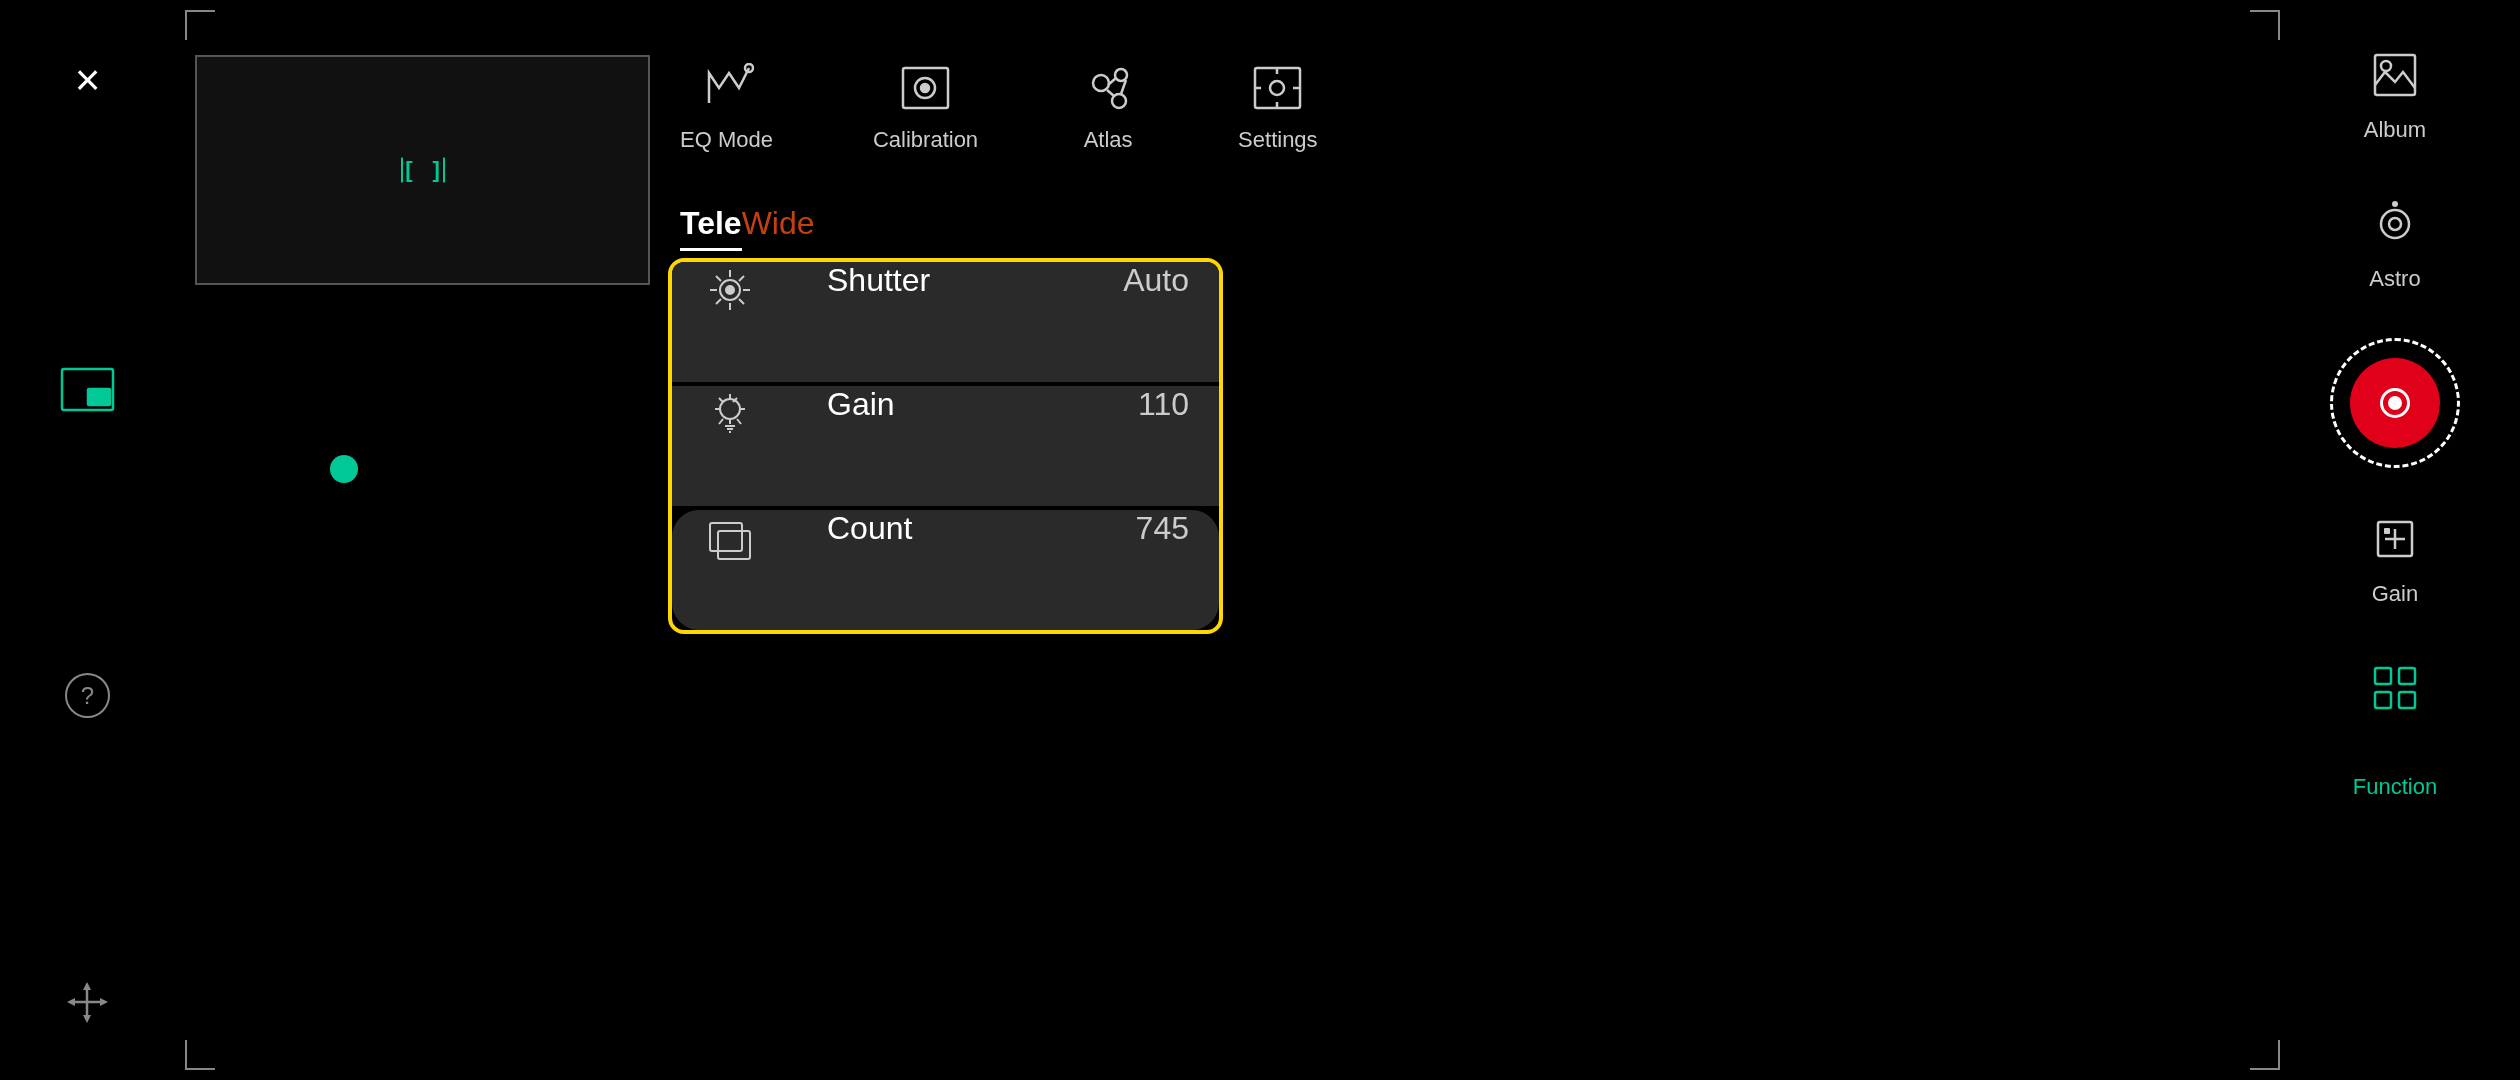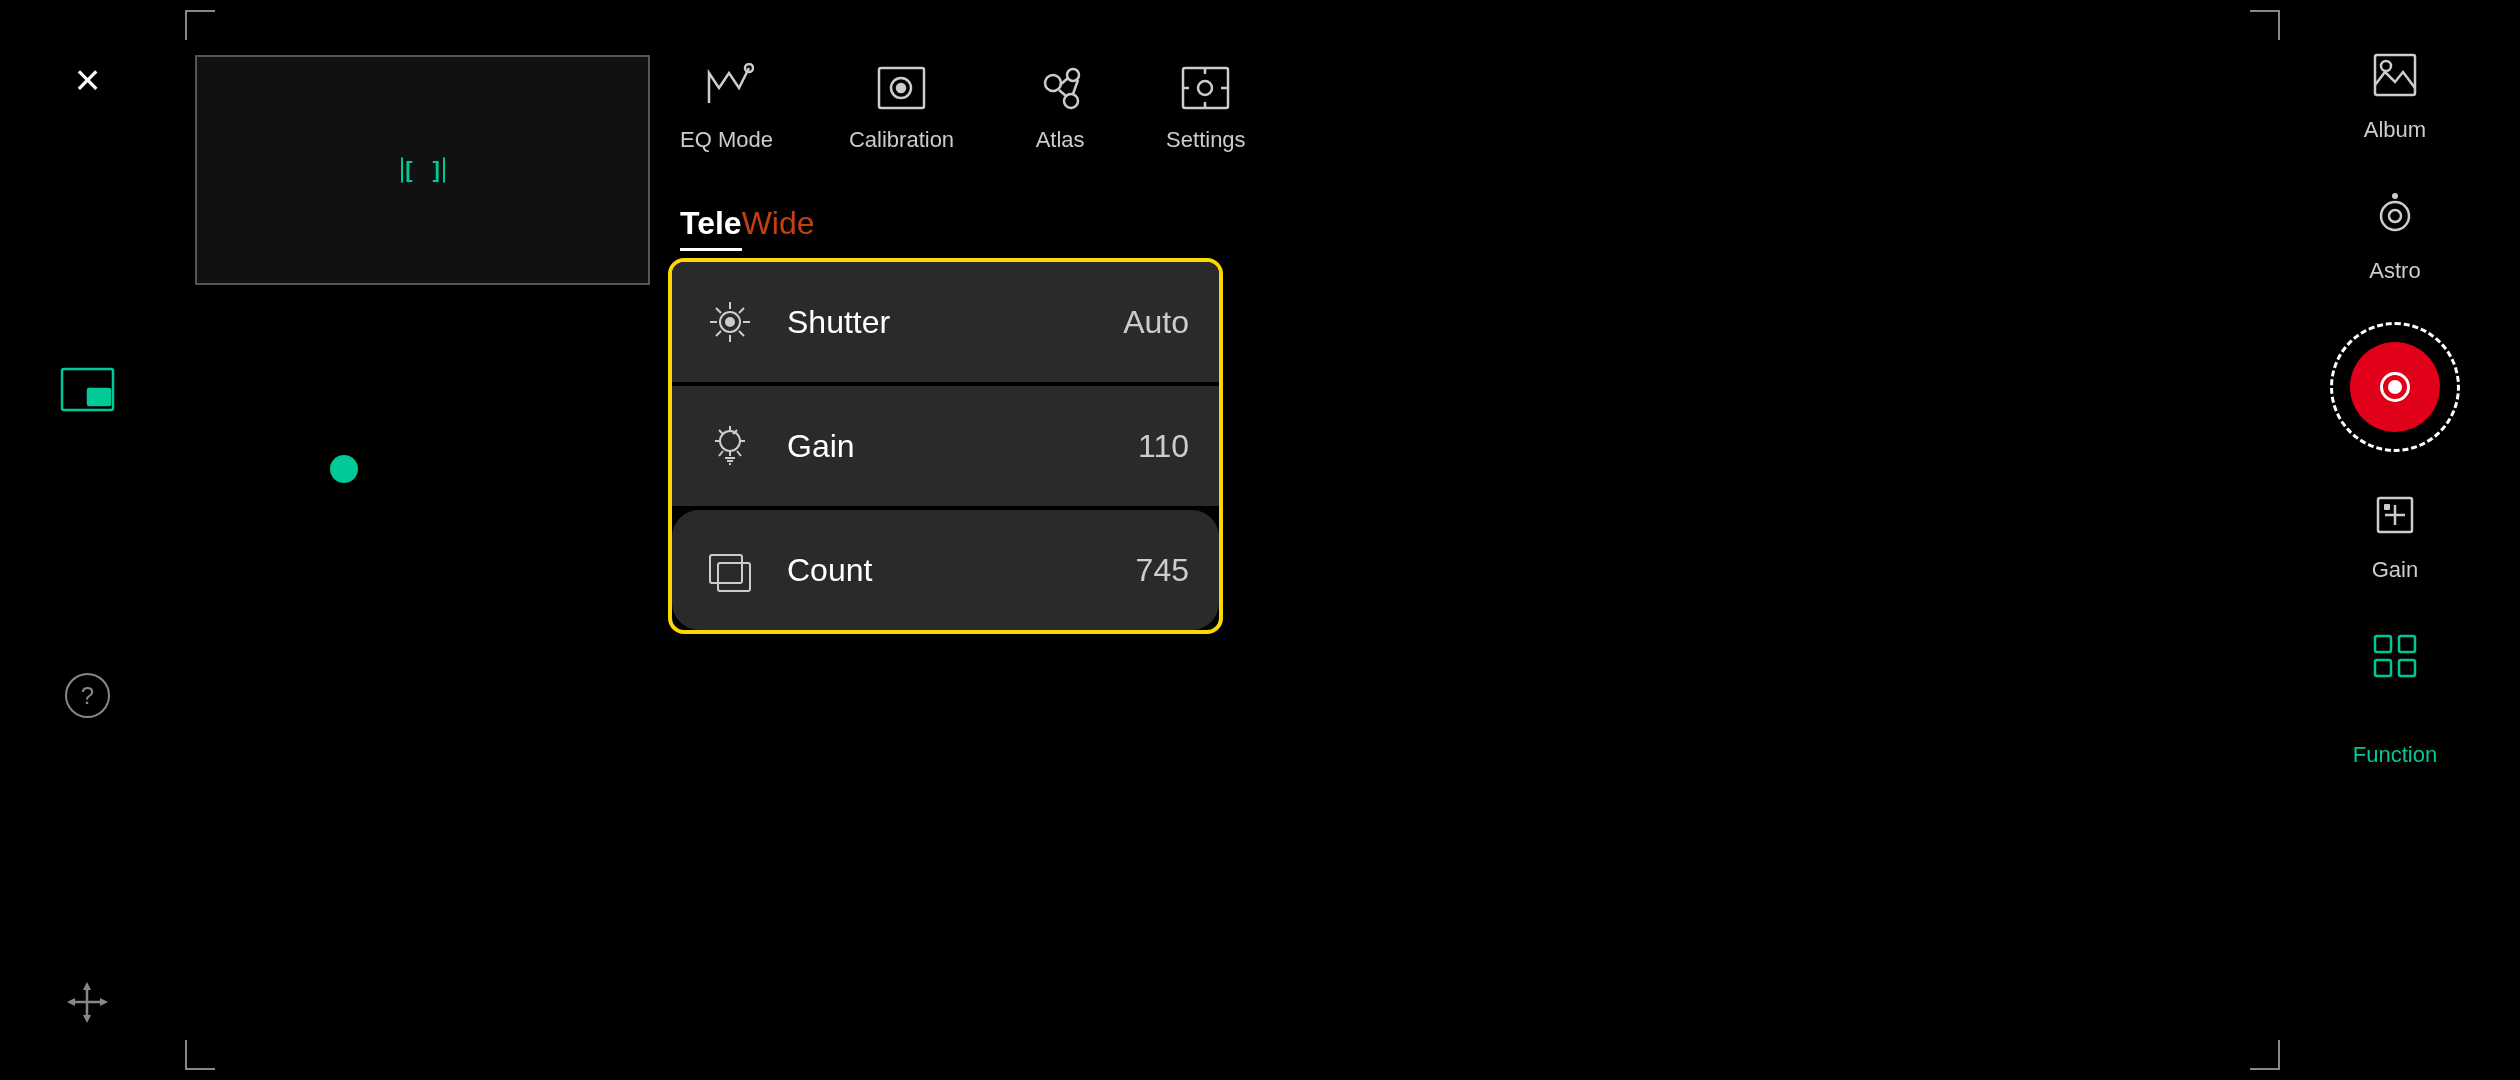--- a/index.html
+++ b/index.html
@@ -115,21 +115,21 @@
       border-radius: 50%;
       background: #00c896;
     }
 
     
     #top-toolbar {
       position: absolute;
       top: 60px;
       left: 680px;
       display: flex;
-      gap: 76px;
+      gap: 100px;
       align-items: center;
     }
 
     .toolbar-item {
       display: flex;
       flex-direction: column;
       align-items: center;
       gap: 12px;
       cursor: pointer;
     }
@@ -179,24 +179,25 @@
       width: 555px;
       border: 4px solid #FFD700;
       border-radius: 16px;
       overflow: hidden;
       background: transparent;
     }
 
     .setting-row {
       background: #2a2a2a;
       display: flex;
-      align-items: center;
+      align-items: flex-start;
       padding: 0 30px;
       height: 120px;
       margin-bottom: 4px;
+      gap: 40px;
     }
 
     .setting-row:last-child {
       margin-bottom: 0;
       border-radius: 27px;
     }
 
     .setting-icon {
       width: 55px;
       height: 55px;
@@ -221,21 +222,21 @@
     
     #right-sidebar {
       position: absolute;
       right: 60px;
       top: 0;
       height: 100%;
       display: flex;
       flex-direction: column;
       align-items: center;
       padding: 30px 0;
-      gap: 8px;
+      gap: 16px;
       text-align: right;
     }
 
     .right-item {
       display: flex;
       flex-direction: column;
       align-items: center;
       gap: 8px;
       padding: 20px 0;
       cursor: pointer;

